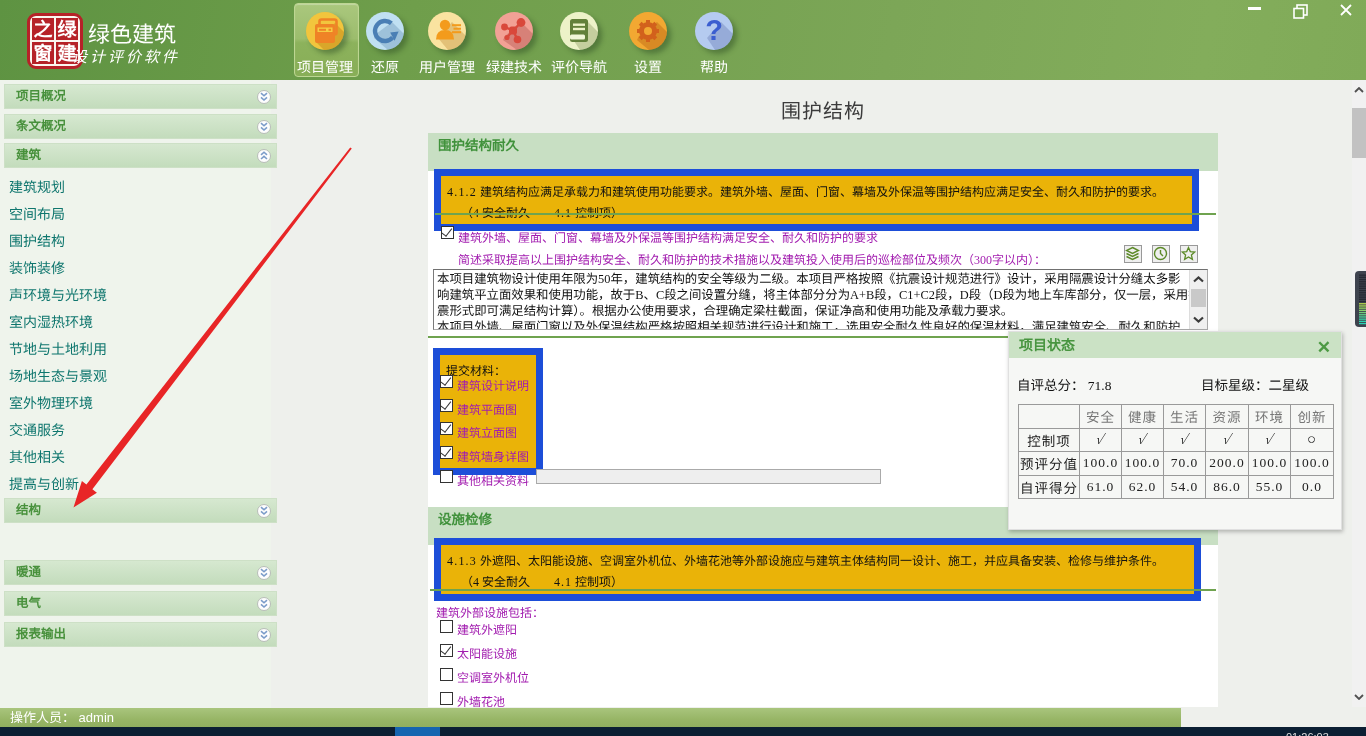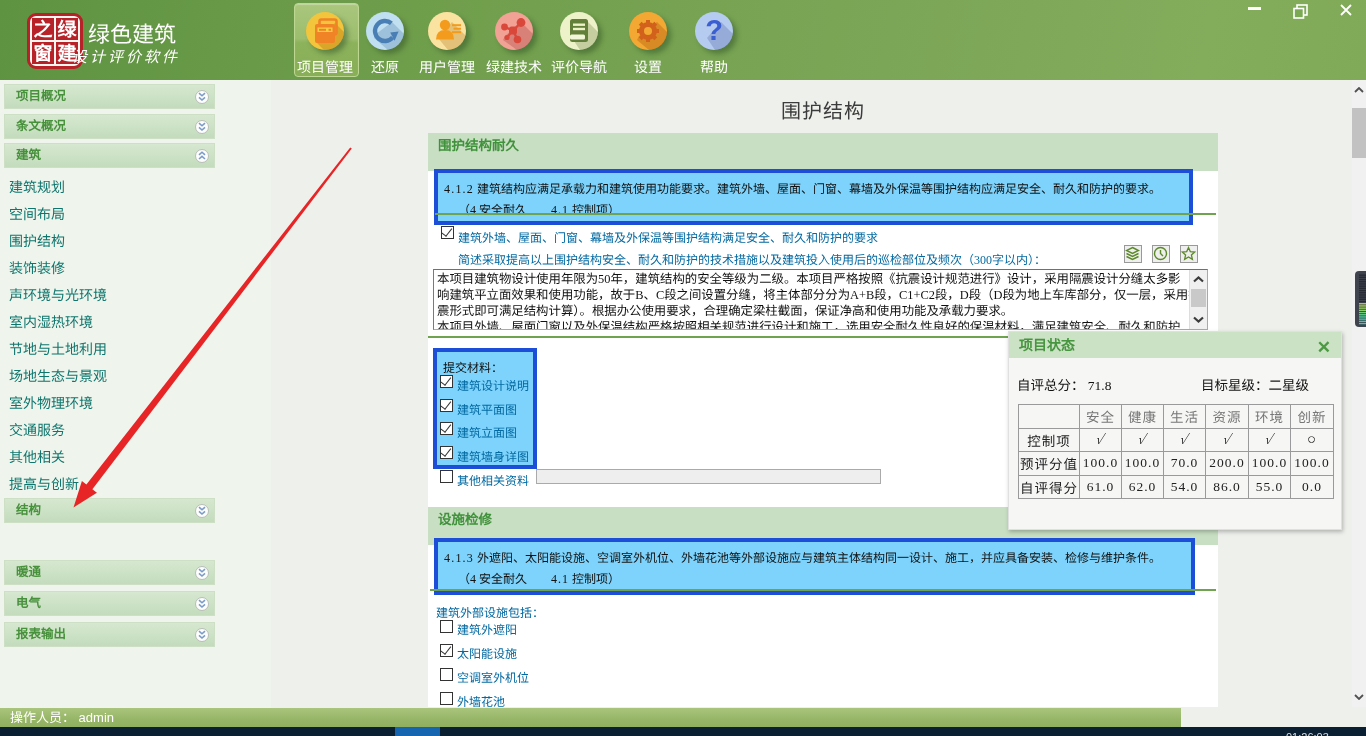--- a/index.html
+++ b/index.html
@@ -14,35 +14,35 @@
 .brand1{position:absolute;left:88px;top:16px;color:#fff;font-size:22px;letter-spacing:0px;font-weight:400;}
 .brand2{position:absolute;left:72px;top:45px;color:#fff;font-size:15px;letter-spacing:3px;font-style:italic;font-family:"Liberation Serif",serif;}
 .toolbtn{position:absolute;top:0;width:64px;text-align:center;}
 .toolbtn .ic{position:relative;width:38px;height:38px;border-radius:50%;margin:12px auto 0;box-shadow:4px 4px 5px rgba(45,75,35,.45);}
 .toolbtn .lb{margin-top:6px;color:#fff;font-size:14px;white-space:nowrap;}
 #selbox{position:absolute;left:294px;top:3px;width:63px;height:72px;border-radius:5px;
  background:linear-gradient(180deg,#aac77d 0%,#9cbd6d 48%,#8cb25c 54%,#88ae57 100%);border:1px solid #bdd692;box-shadow:inset 0 1px 1px rgba(255,255,255,.3);border-radius:4px;}
 .winctl{position:absolute;top:0;color:#fff;}
 
 #sidebar{position:absolute;left:0;top:80px;width:271px;height:628px;background:#eff4ec;}
-.acc{position:absolute;left:4px;width:211px;height:25px;background:linear-gradient(#d6e8d0,#c3dcbc);
+.acc{position:absolute;left:4px;width:273px;height:25px;background:linear-gradient(#d6e8d0,#c3dcbc);
  border:1px solid #cde0c6;box-sizing:border-box;color:#48913c;font-weight:bold;font-size:12.5px;line-height:23px;padding-left:11px;}
 .acc .chev{position:absolute;right:5px;top:5px;width:14px;height:14px;border-radius:50%;background:#fdfdfd;border:1px solid #b8bdb8;box-sizing:border-box;}
 .acc .chev svg{position:absolute;left:1px;top:1px;}
 .sitem{position:absolute;left:9px;color:#0f766e;font-size:14px;}
 
 #whitecol{position:absolute;left:428px;top:133px;width:790px;height:574px;background:#fff;}
 .pagetitle{position:absolute;left:428px;top:95px;width:790px;text-align:center;color:#3c3c3c;font-size:20px;font-family:"Liberation Serif",serif;letter-spacing:1px;}
 .greenbar{position:absolute;left:428px;width:790px;height:38px;background:#c8dfc3;color:#41923c;font-weight:bold;font-size:13.5px;line-height:26px;padding-left:10px;box-sizing:border-box;}
-.redbox{position:absolute;border:4px solid #1d4ed8;background:#7dd3fc;}
+.redbox{position:absolute;border:7px solid #1d4ed8;background:#eab308;}
 .ghr{position:absolute;height:2px;background:#6fa34f;}
 .ctext{font-family:"Liberation Serif",serif;color:#111;font-size:12px;white-space:nowrap;}
 .cb{position:absolute;width:10.6px;height:10.6px;border:1.4px solid #333;background:#fff;}
 .cb.on::after{content:"";position:absolute;left:2.2px;top:-1.5px;width:4.6px;height:8.5px;border:solid #333;border-width:0 1.7px 1.7px 0;transform:rotate(38deg);}
-.cblb{position:absolute;font-family:"Liberation Serif",serif;color:#0369a1;font-size:12px;white-space:nowrap;}
+.cblb{position:absolute;font-family:"Liberation Serif",serif;color:#a21caf;font-size:12px;white-space:nowrap;}
 #textarea1{position:absolute;left:433px;top:269px;width:775px;height:61px;border:1px solid #a9a9a9;border-top-color:#707070;border-left-color:#7a7a7a;box-sizing:border-box;overflow:hidden;background:#fff;}
 #textarea1 .txt{position:absolute;left:3px;top:1px;font-family:"Liberation Serif",serif;font-size:12.4px;line-height:16.1px;color:#111;white-space:nowrap;}
 .tascroll{position:absolute;right:0;top:0;width:17px;height:100%;background:#f0f0f0;border-left:1px solid #ddd;}
 .iconbtn{position:absolute;width:18px;height:18px;background:#efefef;border:1px solid #999;box-sizing:border-box;}
 #inpother{position:absolute;left:536px;top:469px;width:345px;height:15px;background:#eee;border:1px solid #aaa;box-sizing:border-box;}
 
 #mscroll{position:absolute;left:1352px;top:80px;width:14px;height:627px;background:#f1f1f1;}
 #mscroll .thumb{position:absolute;left:0;top:28px;width:14px;height:50px;background:#c2c2c2;}
 
 #spanel{position:absolute;left:1008px;top:331px;width:332px;height:197px;background:#f6f7f5;box-shadow:1px 2px 4px rgba(0,0,0,.25);border:1px solid #e0e0e0;}

